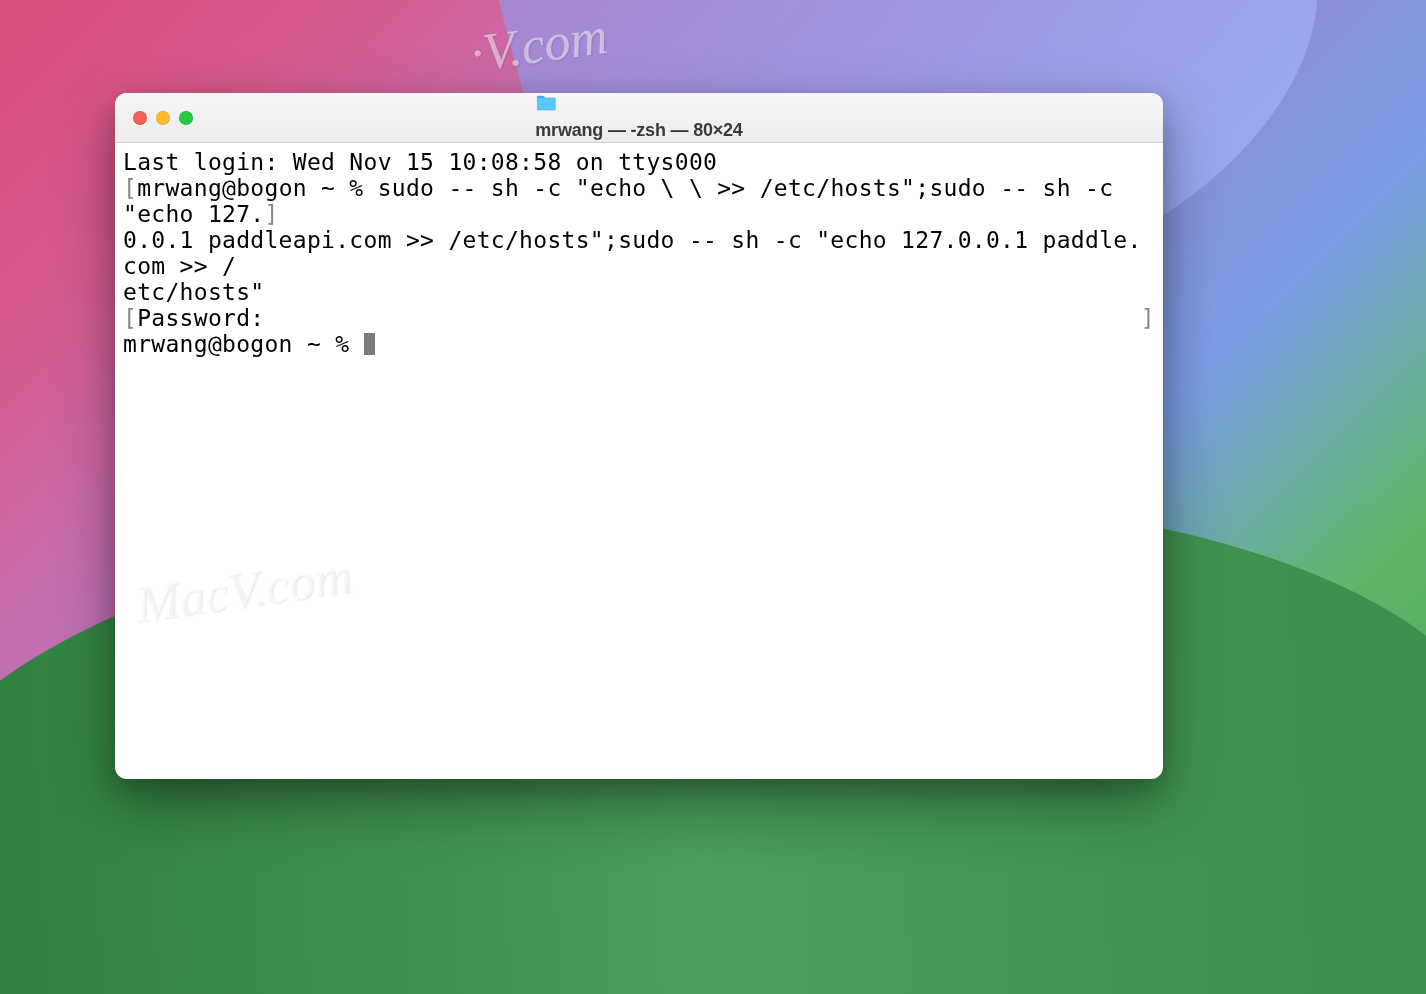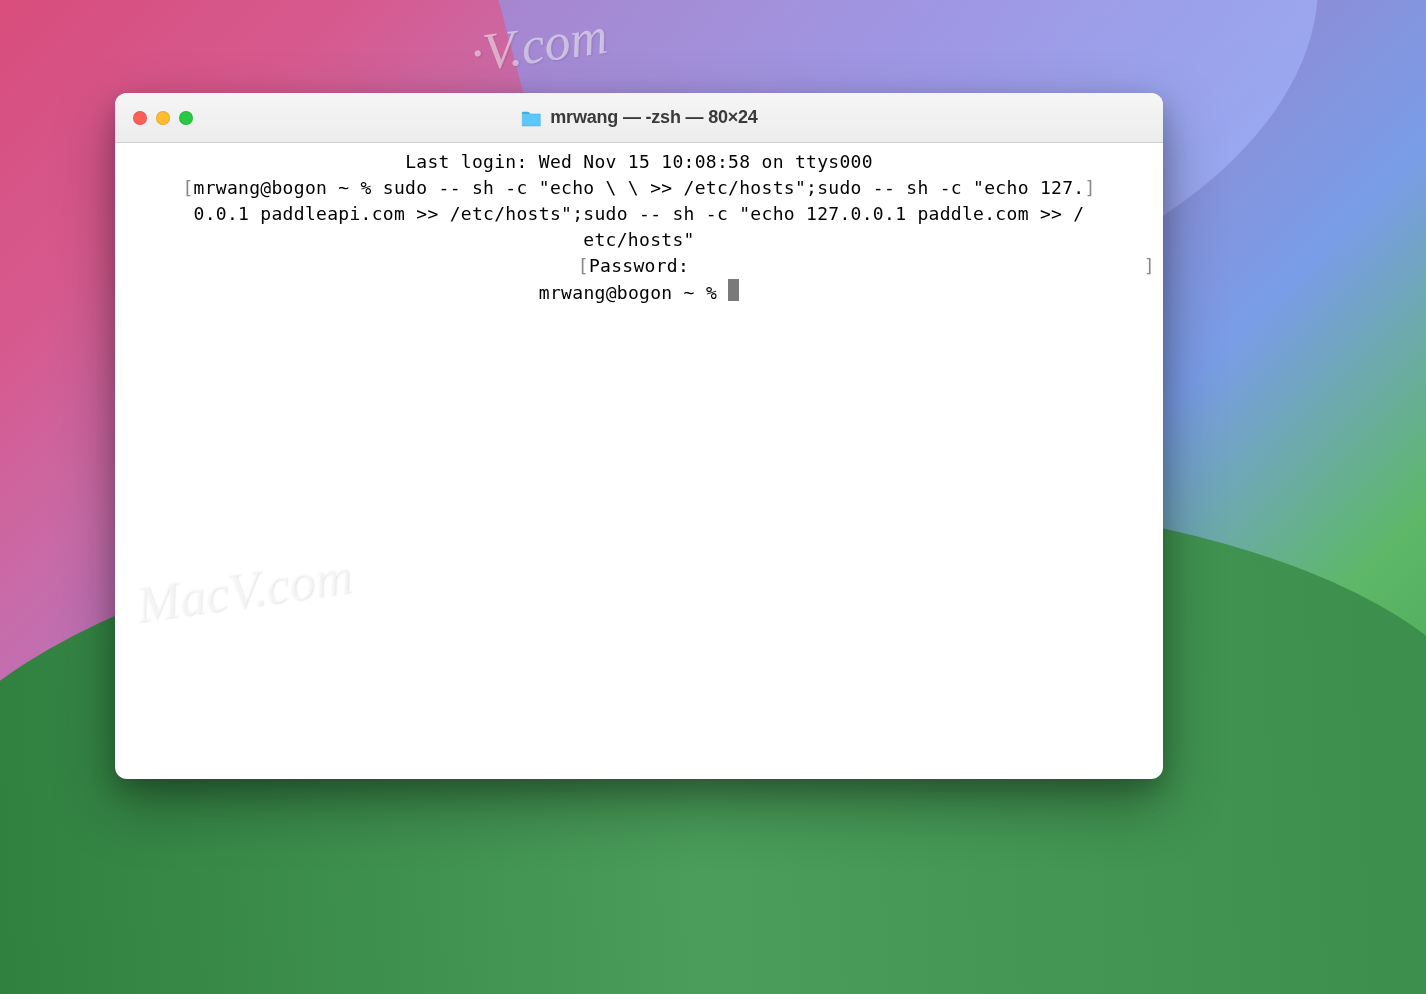--- a/index.html
+++ b/index.html
@@ -111,49 +111,49 @@
     
     .btn-close { background: #ff5f57; }
     .btn-minimize { background: #ffbd2e; }
     .btn-maximize { background: #28ca42; }
     
     .title-content {
       position: absolute;
       left: 50%;
       transform: translateX(-50%);
       display: flex;
-      align-items: flex-end;
+      align-items: flex-start;
       gap: 8px;
+      flex-direction: column;
     }
     
     .folder-icon {
       width: 22px;
       height: 18px;
       display: inline-block;
     }
     
     .title-text {
       font-size: 18px;
       font-weight: 600;
       color: #3a3a3a;
       letter-spacing: -0.2px;
     }
     
     .terminal-body {
       flex: 1;
       padding: 6px 8px;
       font-family: 'SF Mono', 'Menlo', 'Monaco', 'Consolas', monospace;
-      font-size: 18px;
+      font-size: 23px;
       line-height: 26px;
       color: #000000;
       letter-spacing: 0.3px;
       white-space: pre-wrap;
       word-break: break-all;
       overflow: hidden;
-      text-align: center;
     }
     
     .terminal-line {
       display: block;
     }
     
     .bracket {
       color: #888;
     }
     

